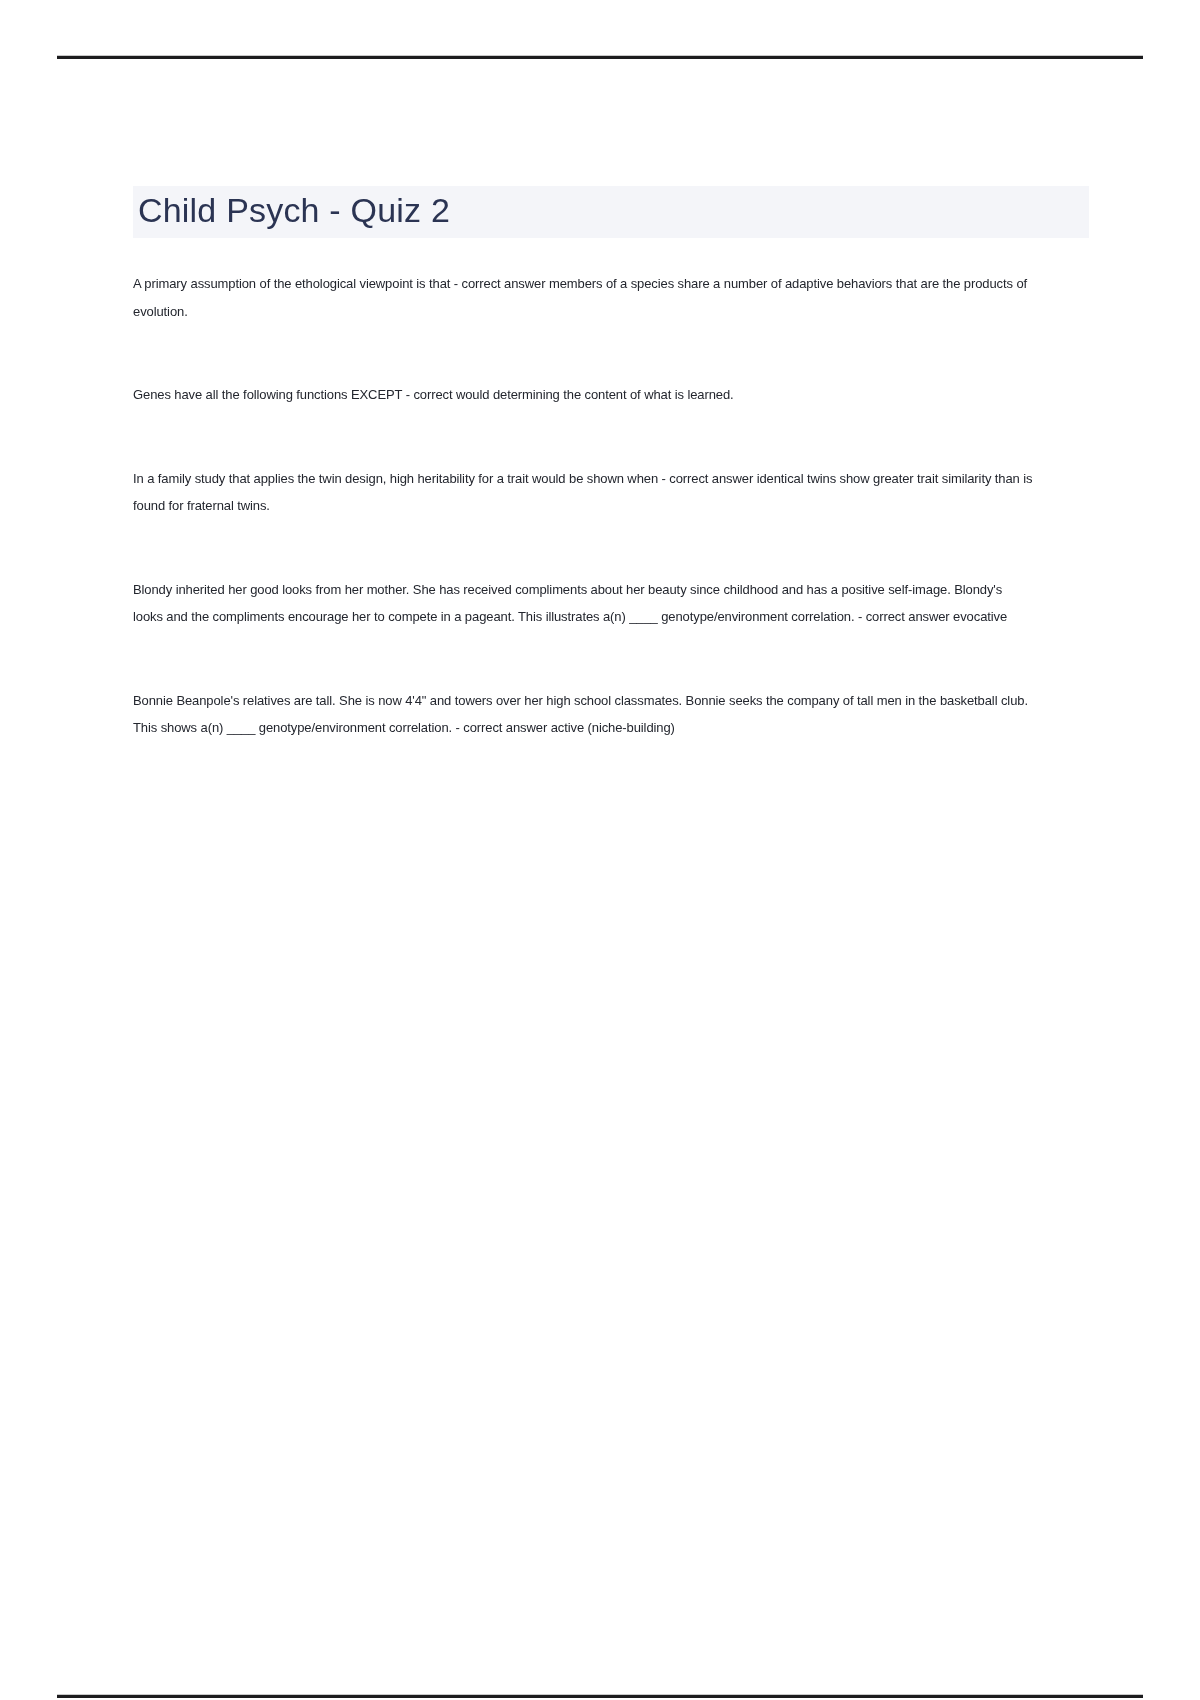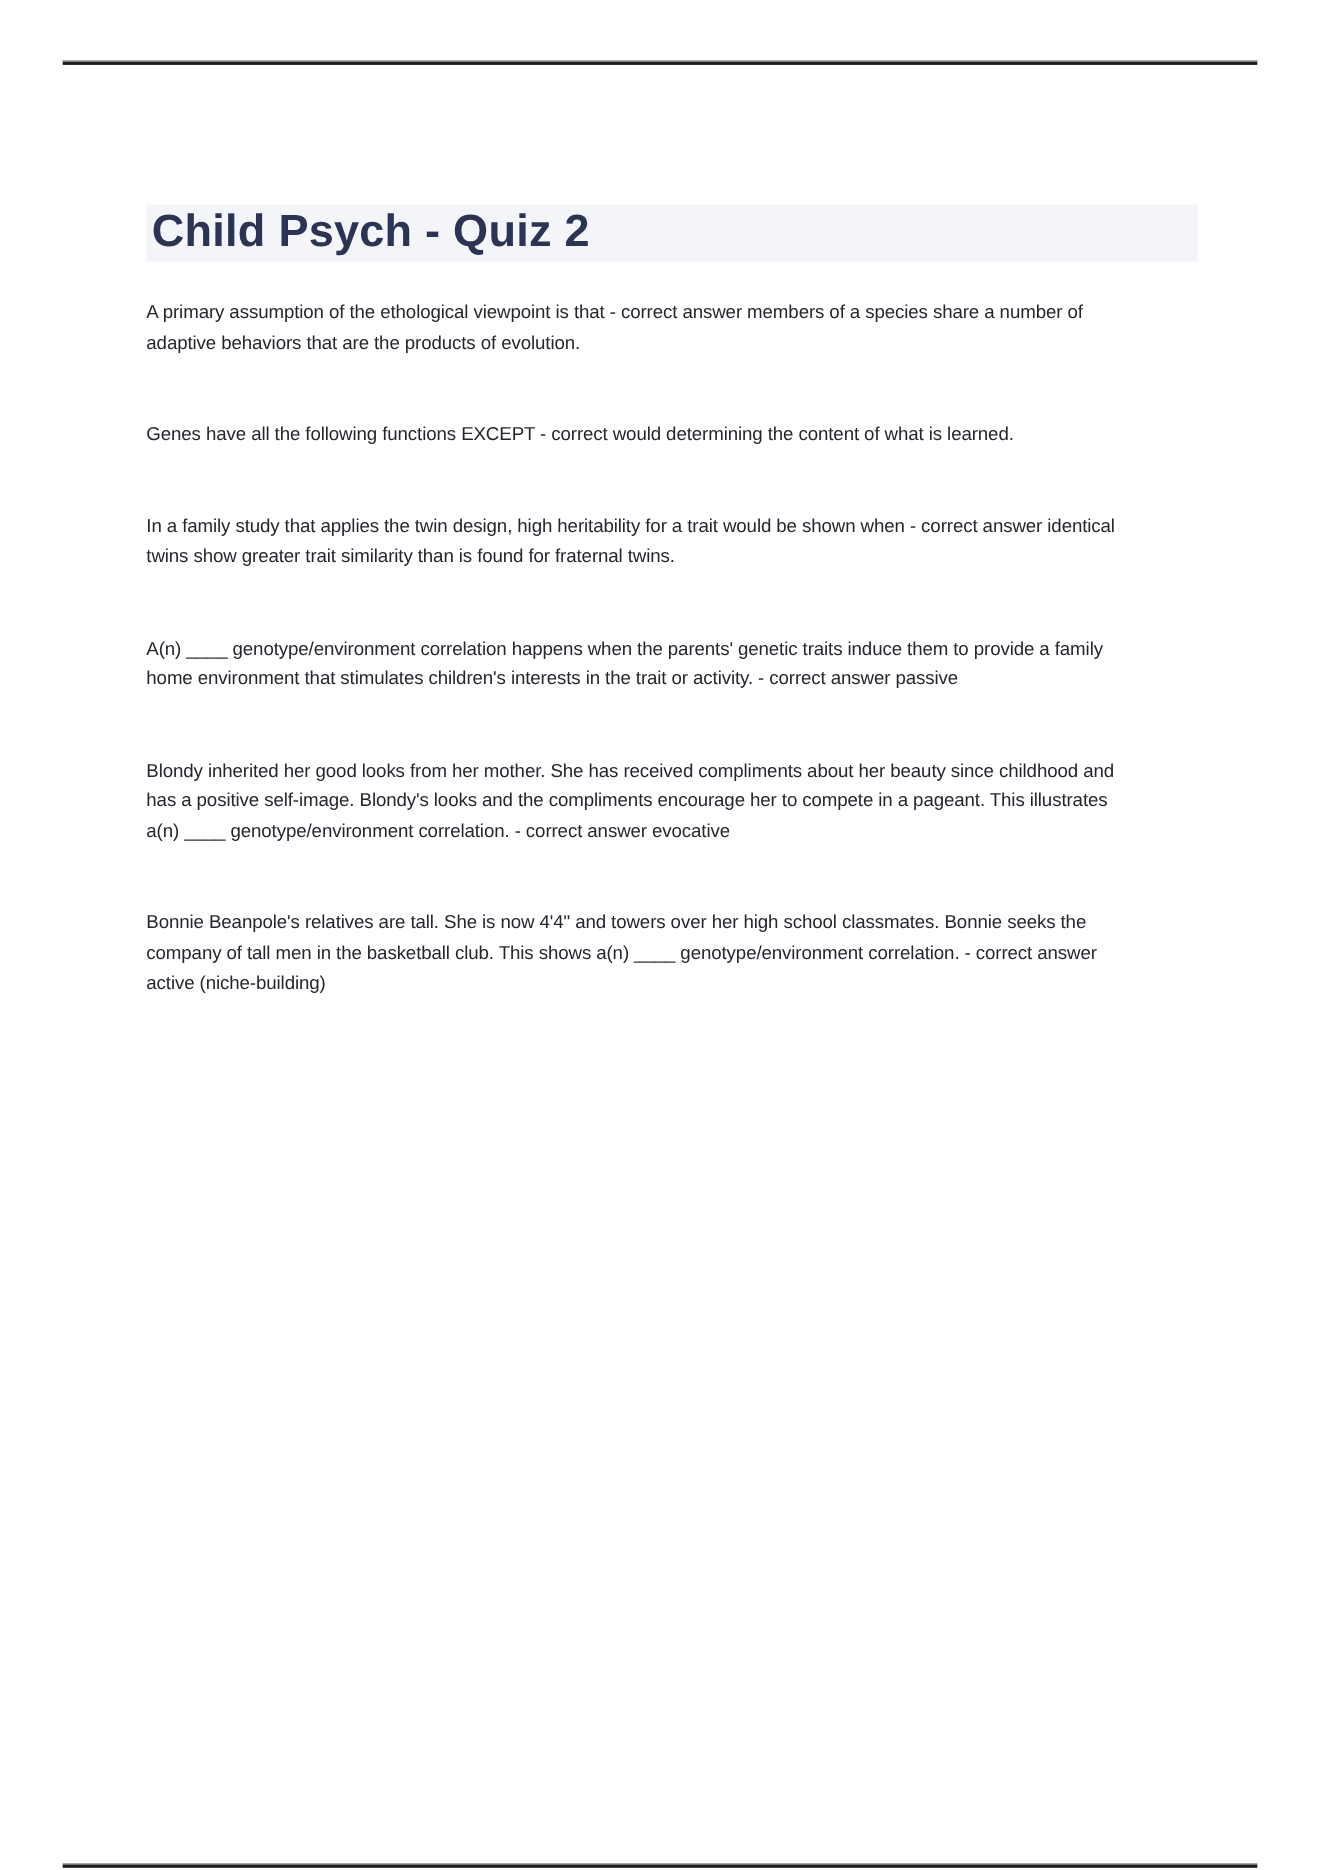--- a/index.html
+++ b/index.html
@@ -38,33 +38,33 @@
     left: 133px;
     top: 186px;
     width: 956px;
   }
   .title-highlight {
     width: 956px;
     background: var(--title-highlight-bg);
     padding: 2px 10px 6px 5px;
   }
   .title-highlight h1 {
-    font-size: 41px;
+    font-size: 34px;
     line-height: 44px;
-    font-weight: bold;
+    font-weight: normal;
     letter-spacing: 0.2px;
     color: var(--title-text);
     white-space: nowrap;
   }
   .qa {
     margin-top: 32px;
     width: 902px;
   }
   .qa p {
-    font-size: 17px;
+    font-size: 13px;
     line-height: 27.5px;
     letter-spacing: -0.1px;
     color: var(--body-text);
     margin: 16px 0 56px 0;
   }
 </style>
 </head>
 <body>
 
 <div class="page">
@@ -74,21 +74,20 @@
   <main class="doc">
 
     <header class="title-highlight">
       <h1>Child Psych - Quiz 2</h1>
     </header>
 
     <section class="qa">
       <p>A primary assumption of the ethological viewpoint is that - correct answer members of a species share a number of adaptive behaviors that are the products of evolution.</p>
       <p>Genes have all the following functions EXCEPT - correct would determining the content of what is learned.</p>
       <p>In a family study that applies the twin design, high heritability for a trait would be shown when - correct answer identical twins show greater trait similarity than is found for fraternal twins.</p>
-      <p>A(n) ____ genotype/environment correlation happens when the parents' genetic traits induce them to provide a family home environment that stimulates children's interests in the trait or activity. - correct answer passive</p>
       <p>Blondy inherited her good looks from her mother. She has received compliments about her beauty since childhood and has a positive self-image. Blondy's looks and the compliments encourage her to compete in a pageant. This illustrates a(n) ____ genotype/environment correlation. - correct answer evocative</p>
       <p>Bonnie Beanpole's relatives are tall. She is now 4'4" and towers over her high school classmates. Bonnie seeks the company of tall men in the basketball club. This shows a(n) ____ genotype/environment correlation. - correct answer active (niche-building)</p>
     </section>
 
   </main>
 
   <div class="rule rule-bottom"></div>
 
 </div>
 

